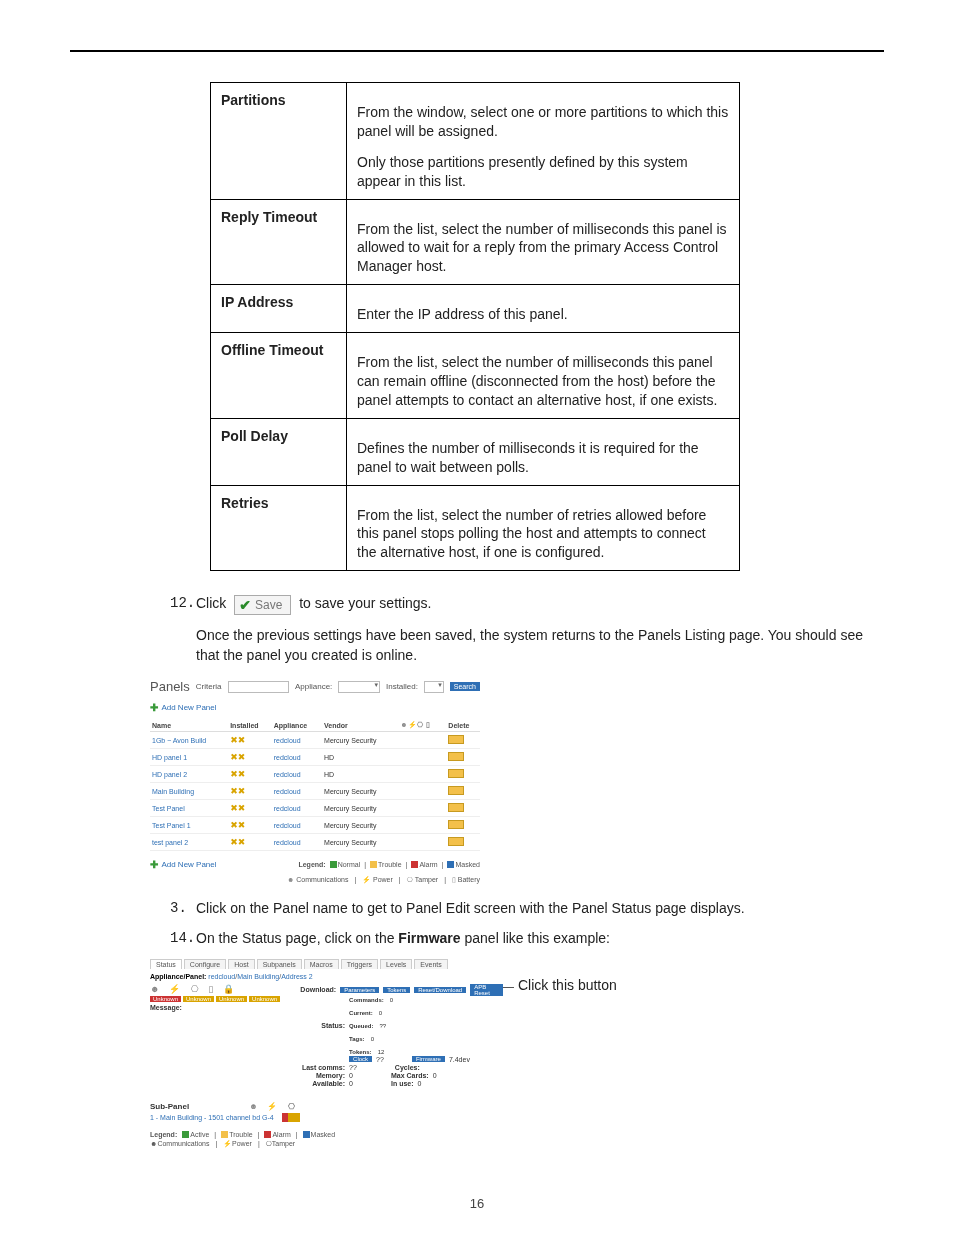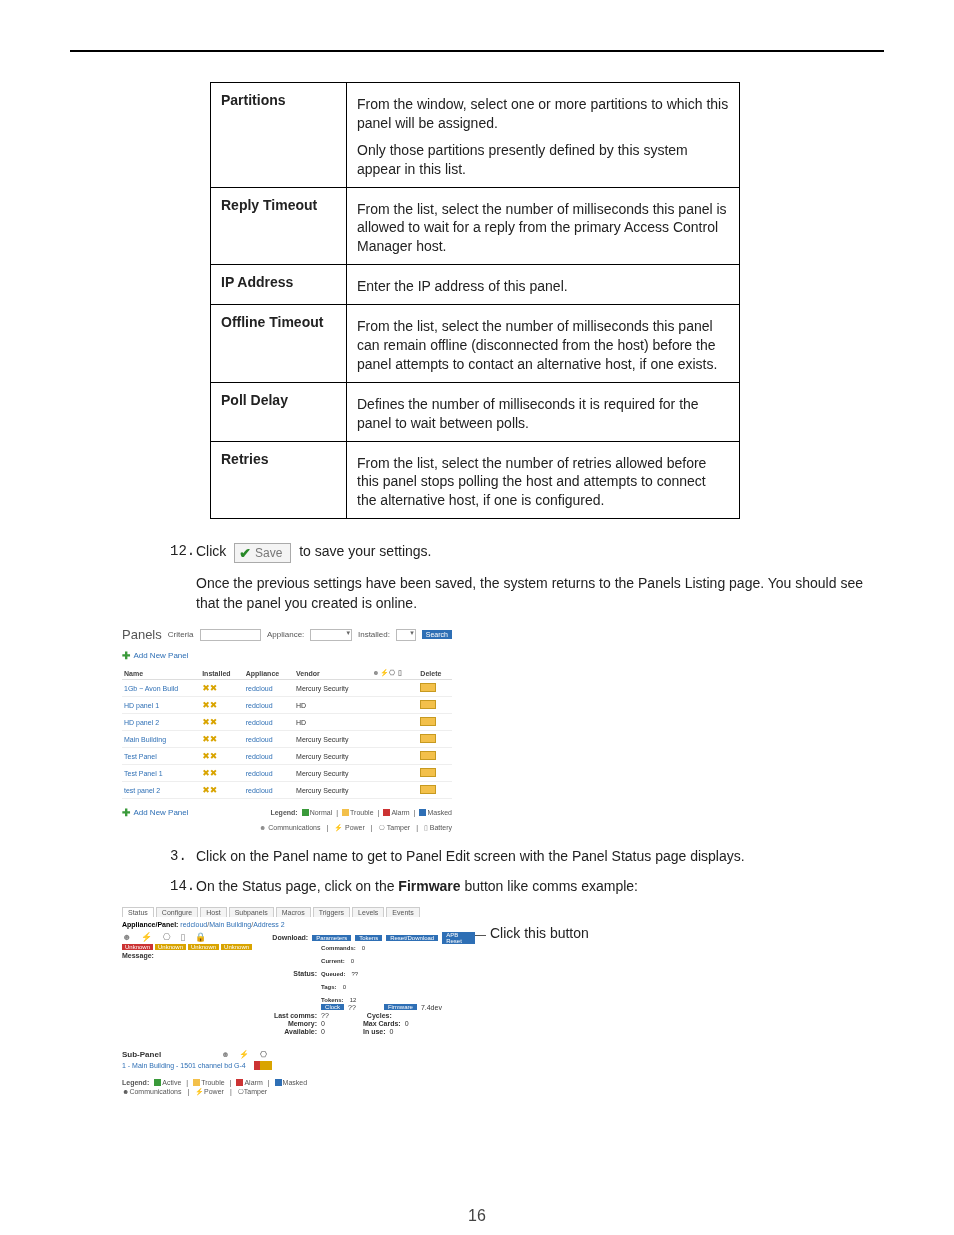--- a/index.html
+++ b/index.html
@@ -32,21 +32,21 @@
     border: 1px solid #000;
     padding: 8px 10px;
     vertical-align: top;
     line-height: 1.35;
   }
   .config-table td.label {
     font-weight: bold;
     width: 115px;
   }
   .config-table td.desc p {
-    margin: 4px 0 8px 0;
+    margin: 12px 0 8px 0;
   }
   .config-table td.desc p:last-child {
     margin-bottom: 0;
   }
   ol.steps {
     list-style: none;
     padding: 0;
     margin: 0 0 0 100px;
     width: 700px;
   }
@@ -81,21 +81,21 @@
     font-weight: bold;
     margin-right: 4px;
     font-size: 14px;
   }
   .sub-para {
     margin: 10px 0 14px 126px;
     width: 670px;
     line-height: 1.45;
   }
   .screenshot {
-    margin: 6px 0 14px 52px;
+    margin: 6px 0 14px 80px;
   }
   .panels-listing {
     width: 330px;
     font-size: 8px;
     color: #333;
   }
   .pl-header {
     display: flex;
     align-items: center;
     gap: 6px;
@@ -167,21 +167,21 @@
   .ss-sub-row .chip{ display:inline-block; width:6px; height:9px;}
   .c-red{background:#c33;} .c-or{background:#d9a400;}
   .ss-legend-main{ display:flex; gap:5px; font-size:7px; color:#555; margin-top:8px;}
   .ss-legend2{ display:flex; gap:6px; font-size:7px; color:#555; margin-top:2px;}
 
   .callout-wrap { display:flex; align-items:flex-start; gap:0;}
   .callout-line { width:24px; border-top:1px solid #555; margin-top: 28px;}
   .callout-text { font-size:14px; color:#222; margin-top:18px; margin-left:4px; white-space:nowrap;}
 
   .bold { font-weight:bold; }
-  .page-num { position:absolute; bottom:10px; left:0; right:0; text-align:center; font-size:16px; color:#444;}
+  .page-num { position:absolute; bottom:24px; left:0; right:0; text-align:center; font-size:13px; color:#444;}
 </style>
 </head>
 <body>
 
 <div class="page">
   <div class="top-rule"></div>
 
   <table class="config-table">
     <tbody id="config-rows">
         <tr>
@@ -347,21 +347,21 @@
   </div>
 
   <ol class="steps">
     <li>
       <span class="num">3.</span>
       <span class="body">Click on the Panel name to get to Panel Edit screen with the Panel Status page displays.</span>
     </li>
     <li>
       <span class="num">14.</span>
       <span class="body">
-        <span>On the Status page, click on the </span><span class="bold">Firmware</span><span> button like comms example:</span>
+        <span>On the Status page, click on the </span><span class="bold">Firmware</span><span> panel like this example:</span>
       </span>
     </li>
   </ol>
 
   <div class="screenshot">
     <div class="callout-wrap">
       <div class="status-shot">
         <div class="ss-tabs" id="ss-tabs">
             <span class="ss-tab active">Status</span>
             <span class="ss-tab">Configure</span>

